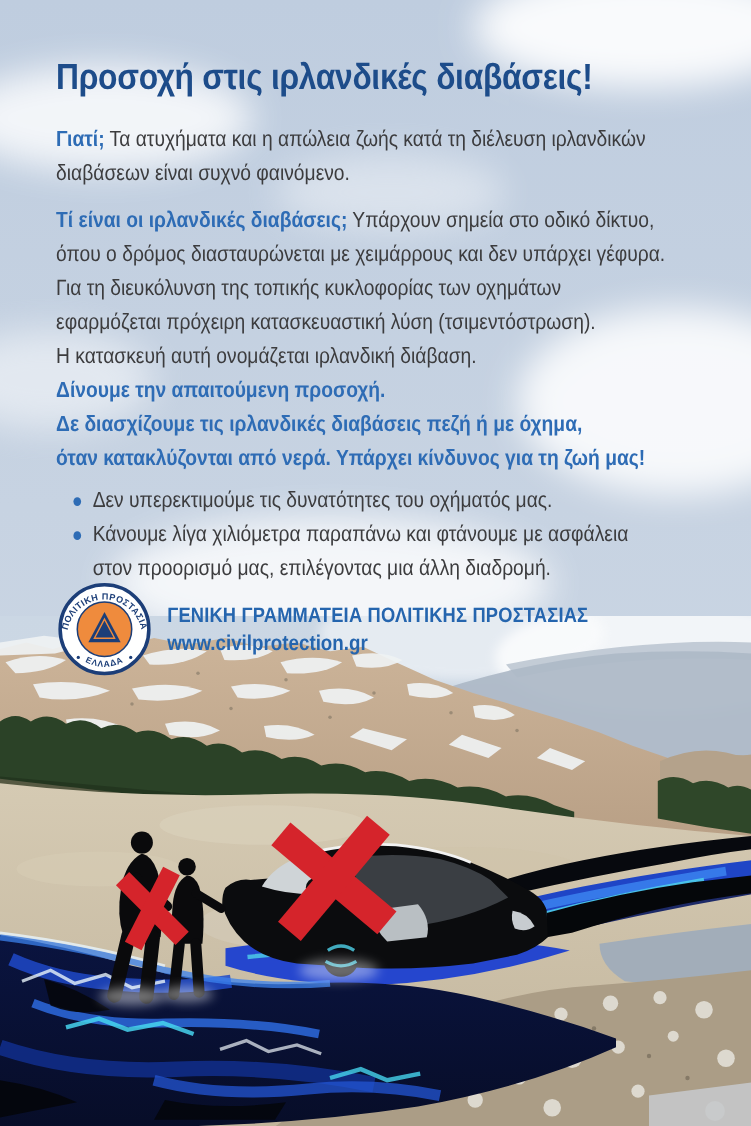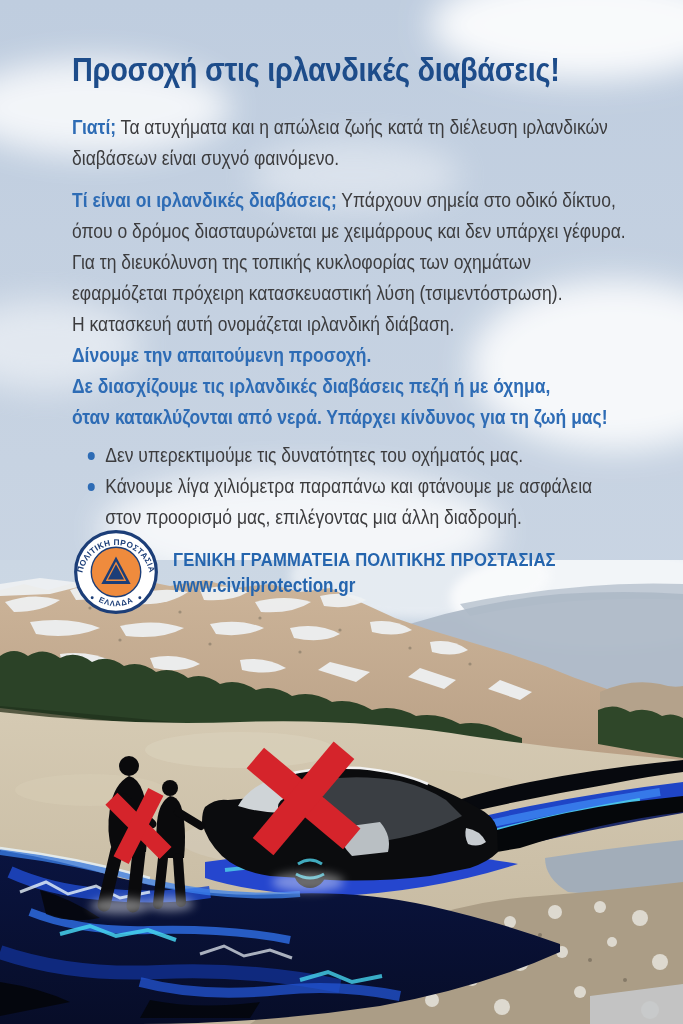--- a/index.html
+++ b/index.html
@@ -3,21 +3,21 @@
 <meta charset="utf-8">
 <style>
   html,body{margin:0;padding:0;background:#888;}
   .poster{
     position:relative; width:683px; height:1024px; margin:0 auto;
     overflow:hidden;
     background:linear-gradient(180deg,#bfcddf 0%,#c7d3e2 45%,#cfd9e5 100%);
     font-family:"Liberation Sans",sans-serif;
   }
   .cloud{position:absolute;background:#ffffff;border-radius:50%;filter:blur(16px);}
-  .content{position:relative;z-index:2;padding:52px 0 0 72px;width:600px;}
+  .content{position:relative;z-index:2;padding:52px 0 0 51px;width:600px;}
   .cond{transform:scaleX(0.875);transform-origin:0 0;}
   .title{font-size:33px;line-height:36px;font-weight:bold;color:#1d4c8a;letter-spacing:-0.3px;margin:0 0 24px 0;}
   .para{font-size:20px;line-height:31px;color:#3c3c3e;margin:0;white-space:pre;}
   .para-why{margin-bottom:11px;}
   .para-what{margin-bottom:0;}
   .lead{color:#2e6cb5;font-weight:bold;}
   .warning{font-size:20px;line-height:31px;font-weight:bold;color:#2e6cb5;white-space:pre;margin:0 0 7px 0;}
   .bullets{list-style:none;margin:0;padding:0;}
   .bullets li{display:flex;font-size:20px;line-height:31px;color:#3c3c3e;white-space:pre;}
   .bullet-dot{flex:none;width:8px;height:8px;border-radius:50%;background:#2e6cb5;margin:12px 12px 0 18px;}

